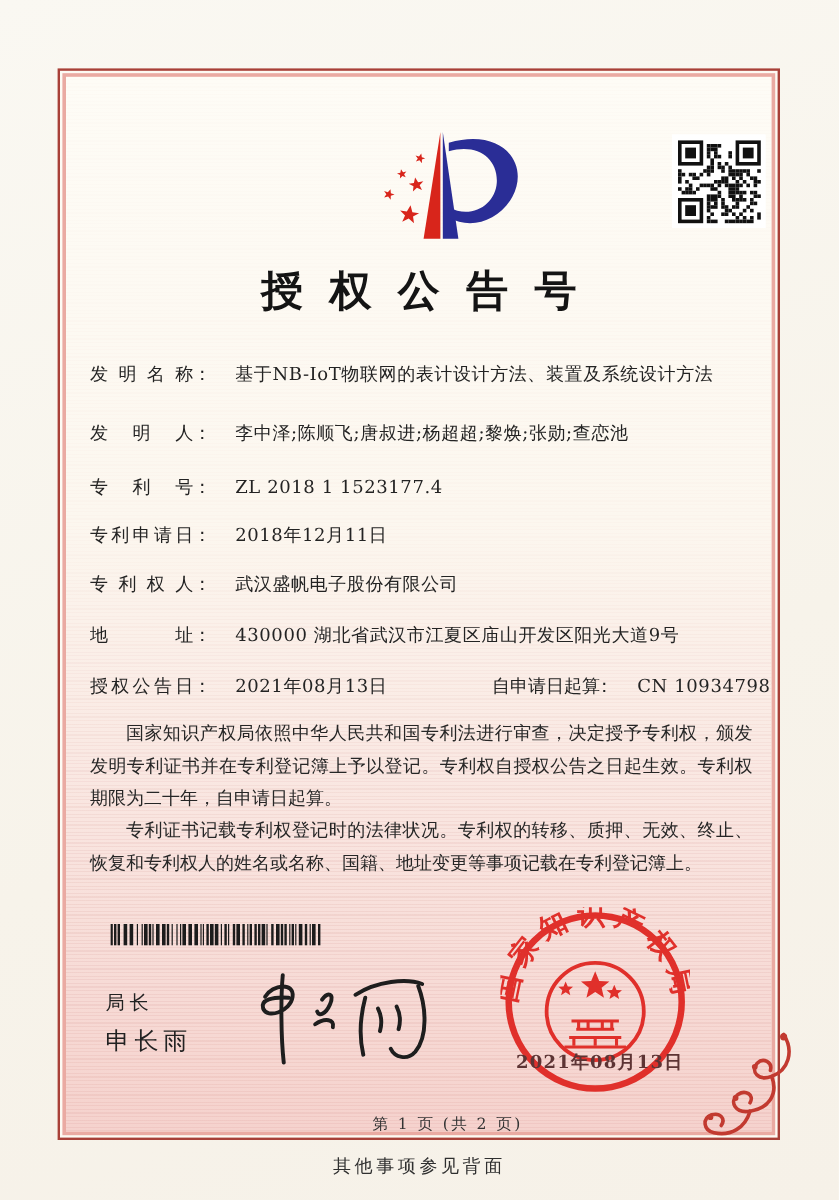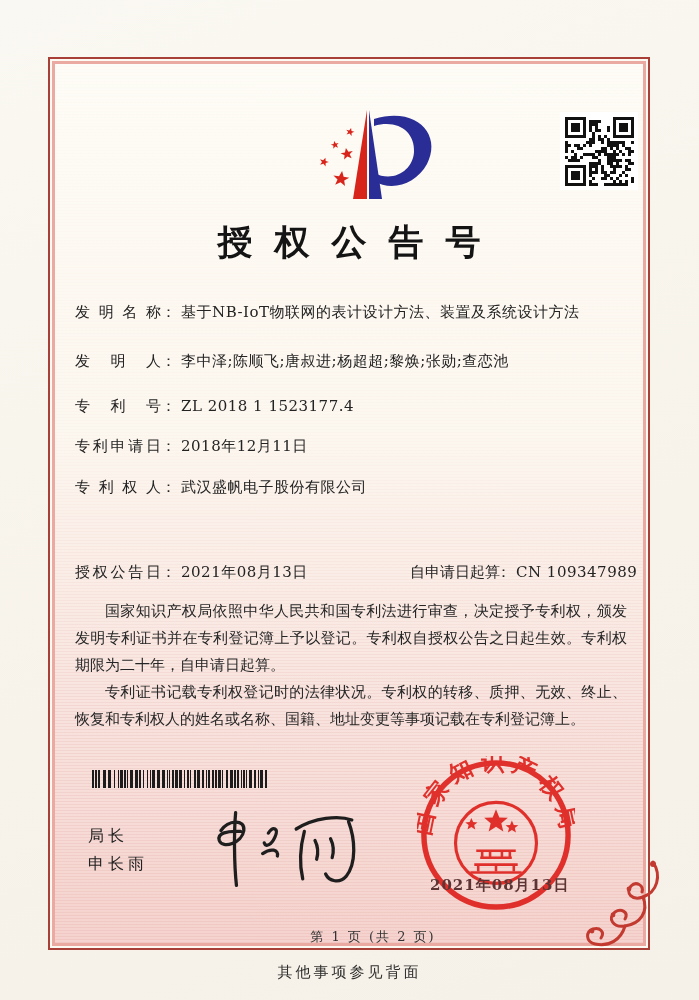--- a/index.html
+++ b/index.html
@@ -34,29 +34,29 @@
   .qr{position:absolute;left:505px;top:48px;width:78px;height:78px;background:#fff;padding:0;}
   .title{
     position:absolute;left:0;right:0;top:155px;text-align:center;
     font-size:35px;font-weight:600;color:#141414;
     letter-spacing:22px;text-indent:22px;
   }
   
   .frow{position:absolute;left:20px;right:18px;height:24px;font-size:15px;color:#232323;white-space:nowrap;}
   .flabel{display:inline-block;width:86px;text-align:justify;text-align-last:justify;vertical-align:top;}
   .fcolon{display:inline-block;}
-  .fvalue{margin-left:5px;letter-spacing:.5px;}
+  .fvalue{margin-left:20px;letter-spacing:.5px;}
   .grant-no{position:absolute;left:335px;top:0;}
   
   .paras{position:absolute;left:20px;top:534px;width:552px;font-size:15px;line-height:27px;color:#262626;text-align:justify;}
   .paras p{margin:0;text-indent:2em;}
   
   .barcode{position:absolute;left:37px;top:706px;width:176px;height:18px;}
   .director-title{position:absolute;left:33px;top:762px;font-size:16px;letter-spacing:4px;color:#222;}
-  .director-name{position:absolute;left:33px;top:790px;font-size:16px;letter-spacing:4px;color:#222;}
+  .director-name{position:absolute;left:33px;top:790px;font-size:20px;letter-spacing:4px;color:#222;}
   .signature{position:absolute;left:143px;top:742px;width:180px;height:82px;}
   .seal{position:absolute;left:362px;top:692px;width:158px;height:158px;opacity:.93;}
   .seal-date{position:absolute;left:375px;top:812px;font-size:15px;font-weight:600;letter-spacing:1px;color:#5d3434;z-index:3;}
   .page-info{position:absolute;left:0;right:0;top:864px;text-align:center;font-size:13px;letter-spacing:2px;color:#333;padding-left:48px;}
   .back-note{position:absolute;left:0;right:0;top:963px;text-align:center;font-size:15px;letter-spacing:3px;color:#2f2f2f;}
   .flourish{position:absolute;left:583px;top:856px;width:82px;height:104px;z-index:4;}
 </style>
 </head>
 <body>
 
@@ -262,20 +262,23 @@
       </div>
       <div class="frow" style="top:333px">
         <span class="flabel">专利号</span><span class="fcolon">：</span><span class="fvalue">ZL 2018 1 1523177.4</span>
       </div>
       <div class="frow" style="top:373px">
         <span class="flabel">专利申请日</span><span class="fcolon">：</span><span class="fvalue">2018年12月11日</span>
       </div>
       <div class="frow" style="top:414px">
         <span class="flabel">专利权人</span><span class="fcolon">：</span><span class="fvalue">武汉盛帆电子股份有限公司</span>
       </div>
+      <div class="frow" style="top:456px">
+        <span class="flabel">地址</span><span class="fcolon">：</span><span class="fvalue">430000 湖北省武汉市江夏区庙山开发区阳光大道9号</span>
+      </div>
       <div class="frow" style="top:499px">
         <span class="flabel">授权公告日</span><span class="fcolon">：</span><span class="fvalue">2021年08月13日</span>
         <span class="grant-no">
           <span class="flabel">自申请日起算</span><span class="fcolon">：</span><span class="fvalue">CN 109347989 B</span>
         </span>
       </div>
 
       <div class="paras">
         <p>国家知识产权局依照中华人民共和国专利法进行审查，决定授予专利权，颁发发明专利证书并在专利登记簿上予以登记。专利权自授权公告之日起生效。专利权期限为二十年，自申请日起算。</p>
         <p>专利证书记载专利权登记时的法律状况。专利权的转移、质押、无效、终止、恢复和专利权人的姓名或名称、国籍、地址变更等事项记载在专利登记簿上。</p>

